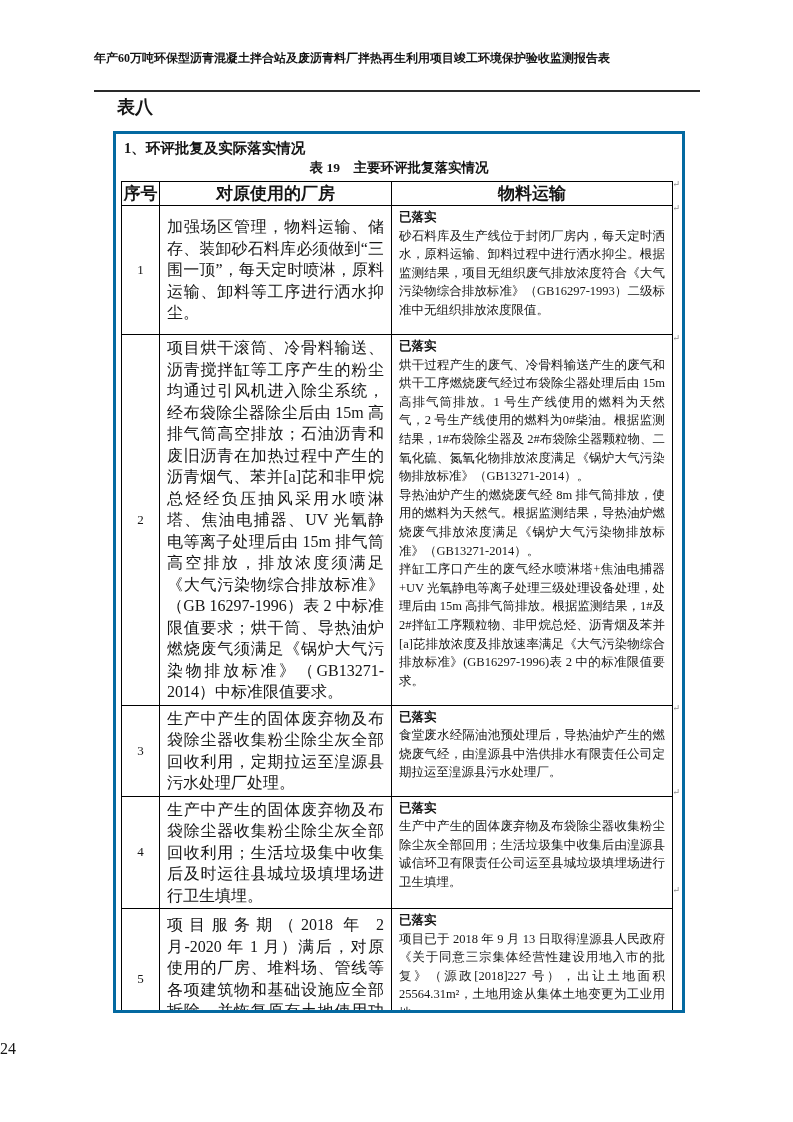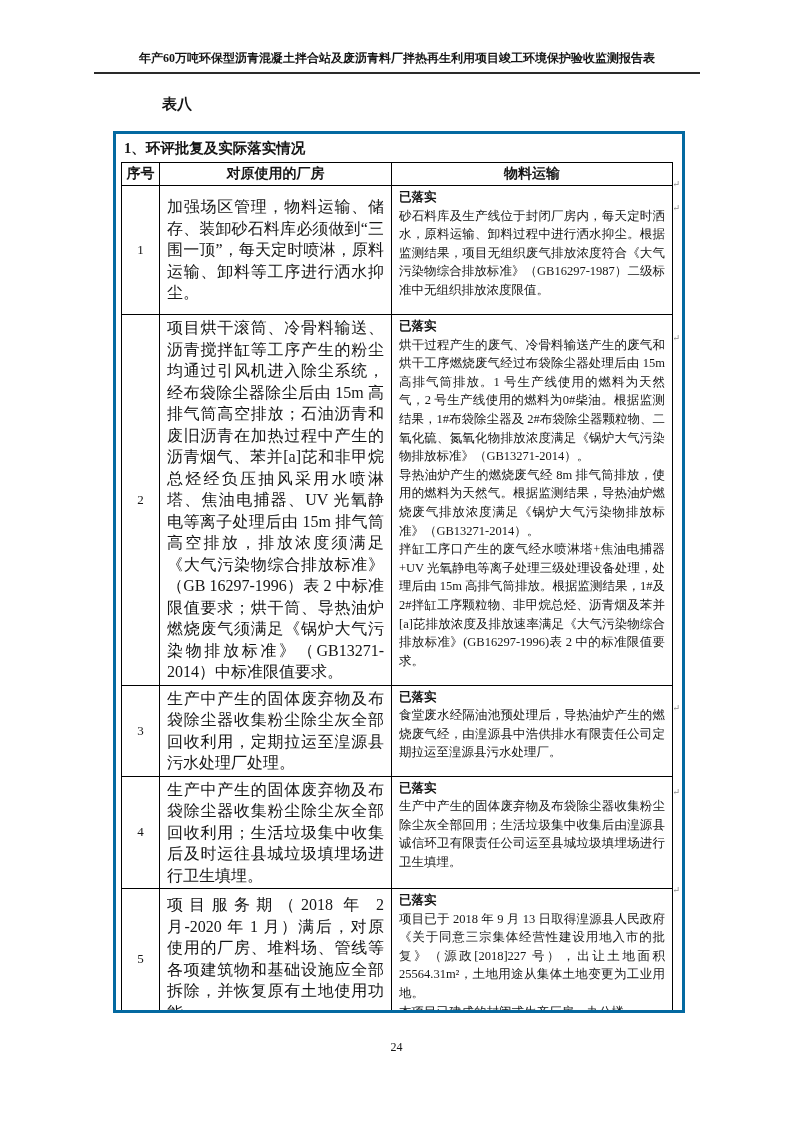--- a/index.html
+++ b/index.html
@@ -6,29 +6,29 @@
   body {
     width:793px; height:1122px;
     background:#ffffff;
     position:relative;
     font-family:"Liberation Serif","DejaVu Serif",serif;
     color:#151515;
     overflow:hidden;
   }
   .doc-header {
     position:absolute; top:50px; left:94px; width:606px;
-    text-align:center;
+    text-align:left;
     font-size:12px; font-weight:bold;
-    padding-bottom:5px;
+    padding-bottom:23px;
     border-bottom:2px solid #2a2a2a;
     white-space:nowrap;
   }
   .table-label {
     position:absolute; top:95px; left:117px;
-    font-size:15px; font-weight:bold;margin-left:45px;
+    font-size:18px; font-weight:bold;
   }
   .outer-box {
     position:absolute; top:131px; left:113px;
     width:566px; height:876px;
     border:3px solid #0369a1;
     overflow:hidden;
     background:#fff;
   }
   .section-title {
     margin:5px 0 0 8px;
@@ -43,21 +43,21 @@
     border-collapse:collapse;
     table-layout:fixed;
     width:551px;
     margin:4px 0 0 5px;
   }
   table.main th, table.main td {
     border:1px solid #000;
     overflow:hidden;
   }
   table.main th {
-    font-size:14px; font-weight:bold;
+    font-size:17px; font-weight:bold;
     height:22px; text-align:center; padding:0;
   }
   td.cell-no {
     text-align:center; vertical-align:middle;
     font-size:13px;
   }
   td.cell-req {
     vertical-align:middle;
     padding:2px 7px;
     font-size:16px; line-height:21.5px;
@@ -71,52 +71,53 @@
     margin-left:24px;
   }
   td.cell-impl .status { font-weight:bold; }
   td.cell-impl p { margin:0; }
   .cell-mark {
     position:absolute; right:2px;
     font-size:9px; color:#8a8a8a; line-height:9px;
   }
   .page-number {
     position:absolute; top:1040px; left:0; width:793px;
-    text-align:center; font-size:12px;
+    font-size:16px;
   }
 </style>
 </head>
 <body>
 
 <div class="doc-header">年产60万吨环保型沥青混凝土拌合站及废沥青料厂拌热再生利用项目竣工环境保护验收监测报告表</div>
 
 <div class="table-label">表八</div>
 
 <div class="outer-box">
   <div class="section-title">1、环评批复及实际落实情况</div>
+  <div class="caption">表 19　主要环评批复落实情况</div>
 
   <table class="main">
     <colgroup>
       <col style="width:38px">
         <col style="width:232px">
         <col style="width:281px">
     </colgroup>
     <tbody>
         <tr>
       <th>序号</th>
       <th>对原使用的厂房</th>
       <th>物料运输</th>
     </tr>
 
     <tr style="height:129px;">
       <td class="cell-no">1</td>
       <td class="cell-req">加强场区管理，物料运输、储存、装卸砂石料库必须做到“三围一顶”，每天定时喷淋，原料运输、卸料等工序进行洒水抑尘。</td>
       <td class="cell-impl">
         <div class="status">已落实</div>
-        <p>砂石料库及生产线位于封闭厂房内，每天定时洒水，原料运输、卸料过程中进行洒水抑尘。根据监测结果，项目无组织废气排放浓度符合《大气污染物综合排放标准》（GB16297-1987）二级标准中无组织排放浓度限值。</p>
+        <p>砂石料库及生产线位于封闭厂房内，每天定时洒水，原料运输、卸料过程中进行洒水抑尘。根据监测结果，项目无组织废气排放浓度符合《大气污染物综合排放标准》（GB16297-1993）二级标准中无组织排放浓度限值。</p>
       </td>
     </tr>
 
     <tr style="height:369px;">
       <td class="cell-no">2</td>
       <td class="cell-req">项目烘干滚筒、冷骨料输送、沥青搅拌缸等工序产生的粉尘均通过引风机进入除尘系统，经布袋除尘器除尘后由 15m 高排气筒高空排放；石油沥青和废旧沥青在加热过程中产生的沥青烟气、苯并[a]芘和非甲烷总烃经负压抽风采用水喷淋塔、焦油电捕器、UV 光氧静电等离子处理后由 15m 排气筒高空排放，排放浓度须满足《大气污染物综合排放标准》（GB 16297-1996）表 2 中标准限值要求；烘干筒、导热油炉燃烧废气须满足《锅炉大气污染物排放标准》（GB13271-2014）中标准限值要求。</td>
       <td class="cell-impl">
         <div class="status">已落实</div>
         <p>烘干过程产生的废气、冷骨料输送产生的废气和烘干工序燃烧废气经过布袋除尘器处理后由 15m 高排气筒排放。1 号生产线使用的燃料为天然气，2 号生产线使用的燃料为0#柴油。根据监测结果，1#布袋除尘器及 2#布袋除尘器颗粒物、二氧化硫、氮氧化物排放浓度满足《锅炉大气污染物排放标准》（GB13271-2014）。</p>
         <p>导热油炉产生的燃烧废气经 8m 排气筒排放，使用的燃料为天然气。根据监测结果，导热油炉燃烧废气排放浓度满足《锅炉大气污染物排放标准》（GB13271-2014）。</p>

